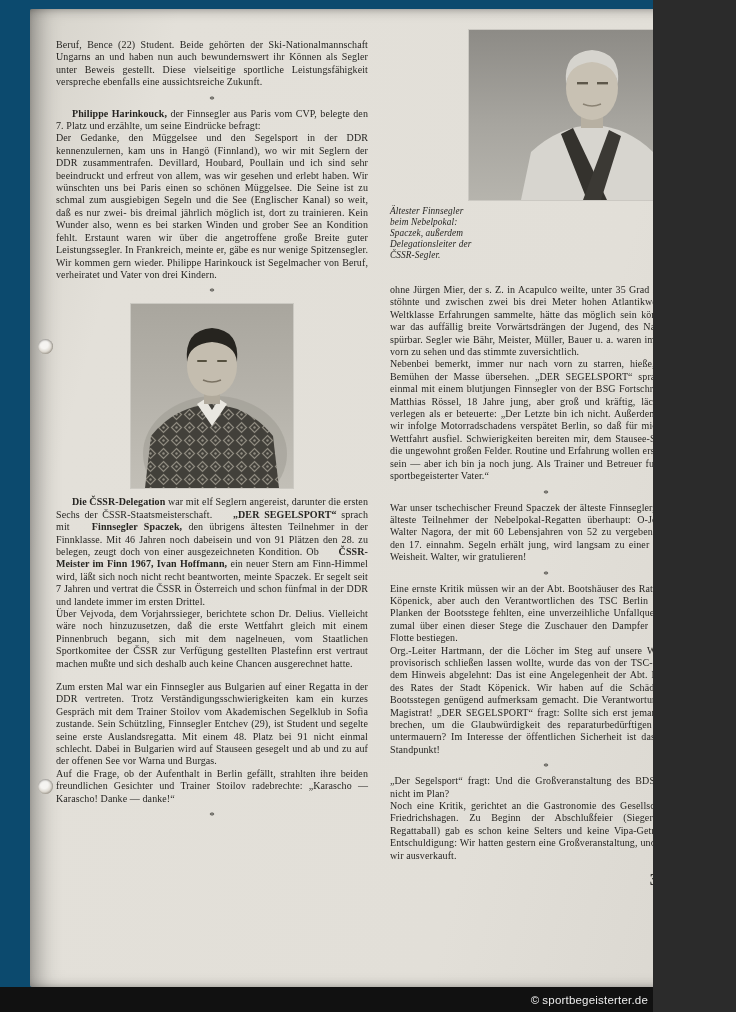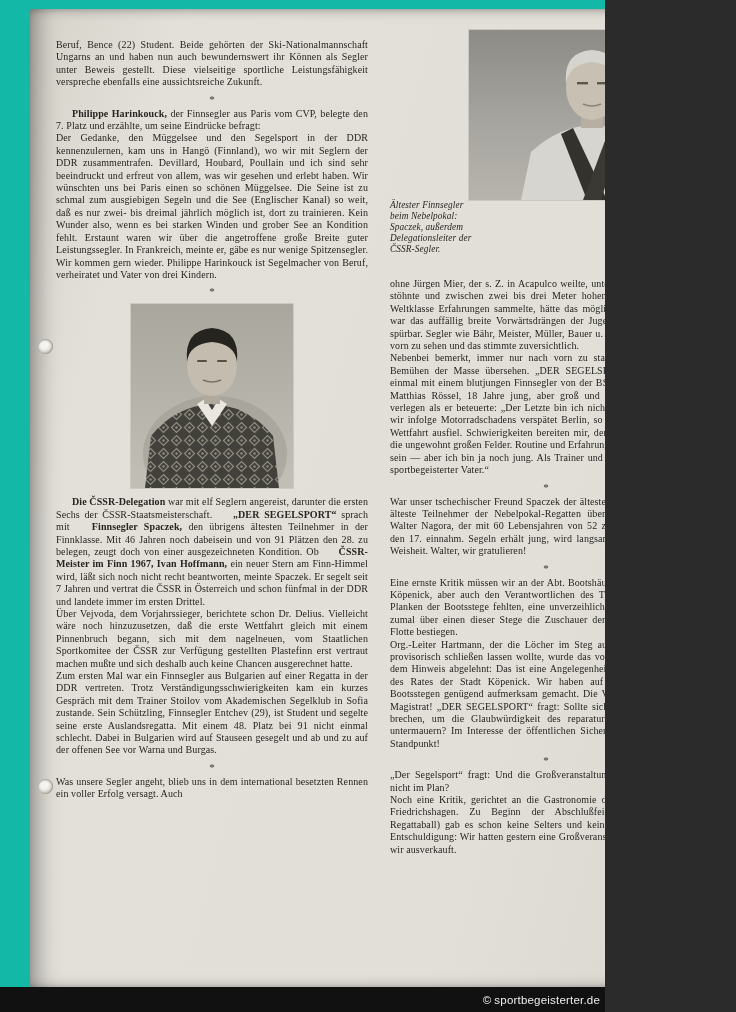--- a/index.html
+++ b/index.html
@@ -1,18 +1,18 @@
 <!DOCTYPE html>
 <html lang="de"><head>
 <meta charset="utf-8">
 <style>
   html,body { margin:0; padding:0; background:#2b2b2b; }
   .stage {
-    position:relative; width:605px; height:1012px; overflow:hidden;
-    background:#14b8a6;
+    position:relative; width:653px; height:1012px; overflow:hidden;
+    background:#0c4a6e;
     font-family:"Liberation Serif", serif;
   }
   
   .adjacent-strip {
     position:absolute; top:9px; right:0; width:23px; height:976px;
     background:linear-gradient(90deg,#b9b7b1 0,#f6f5f1 45%,#efeeea 100%);
   }
   
   .scan-page {
     position:absolute; left:30px; top:9px; width:682px; height:978px;
@@ -32,34 +32,34 @@
   .hole-1 { top:330px; }
   .hole-2 { top:770px; }
 
   .col {
     position:absolute; color:#262522; font-size:10px; line-height:12.4px;
     text-align:justify; letter-spacing:.1px;
   }
   .lc { left:26px; top:30px; width:312px; }
   .rc { left:360px; top:21px; width:312px; }
   .col p { margin:0; }
-  .col p.gap { margin-top:0; }
+  .col p.gap { margin-top:11px; }
   .col b { font-weight:bold;margin-left:16px; }
   .sep {
     text-align:center; font-size:11px; line-height:10px;
     margin:5px 0 4px; color:#35342f;
   }
 
   .photo-left { margin:8px auto; width:162px; }
   .photo-left svg { display:block; width:162px; height:184px; box-shadow:0 0 0 1px rgba(0,0,0,.10); }
   .photo-right-row { display:flex; justify-content:flex-end; }
   .photo-right svg { display:block; width:233px; height:170px; box-shadow:0 0 0 1px rgba(0,0,0,.10); }
   .caption {
     width:90px; font-style:italic; font-size:9.3px; line-height:11px;
-    text-align:left;
+    margin-top:6px; text-align:left;
   }
   .blocks-after-caption { margin-top:23px; }
   .page-number {
     font-weight:bold; font-size:16px; text-align:right;
     padding-right:28px; margin-top:12px;
   }
 
   .bottom-band {
     position:absolute; left:0; right:0; bottom:0; height:25px; background:#111;
     display:flex; align-items:center; justify-content:flex-end;
@@ -114,22 +114,22 @@
           <rect x="66" y="56" width="10" height="2" rx="1" fill="#55503f"></rect>
           <rect x="86" y="56" width="10" height="2" rx="1" fill="#55503f"></rect>
           <path d="M72 76 Q81 80 90 76" stroke="#7a7263" stroke-width="1.4" fill="none"></path>
         </svg>
       </figure>
 
       <div>
           <p class="para"><b>Die ČSSR-Delegation</b><span> war mit elf Seglern angereist, darunter die ersten Sechs der ČSSR-Staatsmeisterschaft. </span><b>„DER SEGELSPORT“</b><span> sprach mit </span><b>Finnsegler Spaczek,</b><span> den übrigens ältesten Teilnehmer in der Finnklasse. Mit 46 Jahren noch dabeisein und von 91 Plätzen den 28. zu belegen, zeugt doch von einer ausgezeichneten Kondition. Ob </span><b>ČSSR-Meister im Finn 1967, Ivan Hoffmann,</b><span> ein neuer Stern am Finn-Himmel wird, läßt sich noch nicht recht beantworten, meinte Spaczek. Er segelt seit 7 Jahren und vertrat die ČSSR in Österreich und schon fünfmal in der DDR und landete immer im ersten Drittel.</span></p>
           <p class="para"><span>Über Vejvoda, dem Vorjahrssieger, berichtete schon Dr. Delius. Vielleicht wäre noch hinzuzusetzen, daß die erste Wettfahrt gleich mit einem Pinnenbruch begann, sich mit dem nagelneuen, vom Staatlichen Sportkomitee der ČSSR zur Verfügung gestellten Plastefinn erst vertraut machen mußte und sich deshalb auch keine Chancen ausgerechnet hatte.</span></p>
           <p class="para gap"><span>Zum ersten Mal war ein Finnsegler aus Bulgarien auf einer Regatta in der DDR vertreten. Trotz Verständigungsschwierigkeiten kam ein kurzes Gespräch mit dem Trainer Stoilov vom Akademischen Segelklub in Sofia zustande. Sein Schützling, Finnsegler Entchev (29), ist Student und segelte seine erste Auslandsregatta. Mit einem 48. Platz bei 91 nicht einmal schlecht. Dabei in Bulgarien wird auf Stauseen gesegelt und ab und zu auf der offenen See vor Warna und Burgas.</span></p>
+          <p class="para"><span>Auf die Frage, ob der Aufenthalt in Berlin gefällt, strahlten ihre beiden freundlichen Gesichter und Trainer Stoilov radebrechte: „Karascho — Karascho! Danke — danke!“</span></p>
           <div class="sep">*</div>
-          <p class="para"><span>Was unsere Segler angeht, blieb uns in dem international besetzten Rennen ein voller Erfolg versagt. Auch</span></p>
         </div>
     </div>
 
     <div class="col rc">
       <div class="photo-right-row">
         <figure class="photo-right" style="margin:0;">
           <svg viewBox="0 0 233 170">
             <defs>
               <linearGradient id="p2bg" x1="0" y1="0" x2="0" y2="1">
                 <stop offset="0" stop-color="#8d8b86"></stop>

